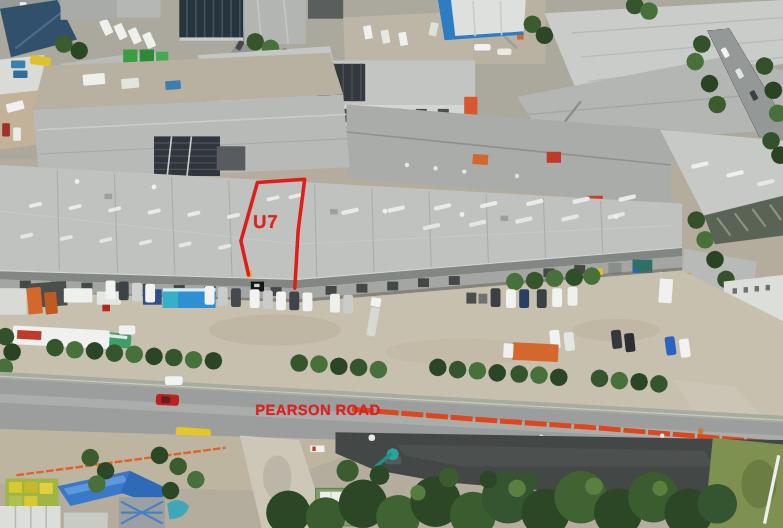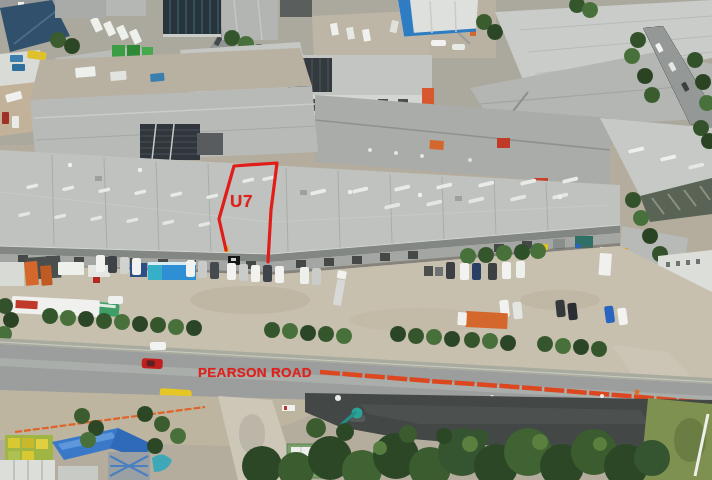--- a/index.html
+++ b/index.html
@@ -2,21 +2,21 @@
 <html><head>
 <meta charset="utf-8">
 <style>
   html,body{margin:0;padding:0;background:#222;}
   .stage{position:relative;width:712px;height:480px;overflow:hidden;
          font-family:"Liberation Sans",sans-serif;background:#b9b1a2;}
   .stage svg{position:absolute;left:0;top:0;}
   .anno{position:absolute;color:#e0201c;font-weight:700;white-space:nowrap;
         text-shadow:0 0 1px rgba(170,10,10,.45);}
   .unit-label{left:230px;top:192px;font-size:17px;letter-spacing:.6px;}
-  .road-label{left:198px;top:365px;font-size:13.5px;letter-spacing:.3px;}
+  .road-label{left:232px;top:365px;font-size:13.5px;letter-spacing:.3px;}
 </style>
 </head>
 <body>
 
 <div class="stage">
 <svg width="712" height="480" viewBox="0 0 712 480">
   <defs>
     <rect id="car" width="9" height="17" rx="2"></rect>
     <rect id="carH" width="16" height="8" rx="2"></rect>
     <circle id="tree" r="8"></circle>

